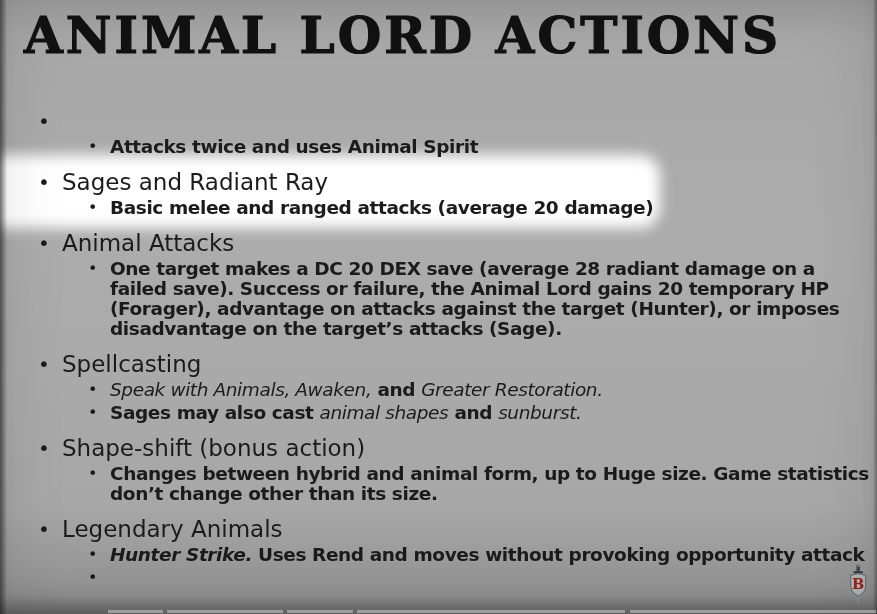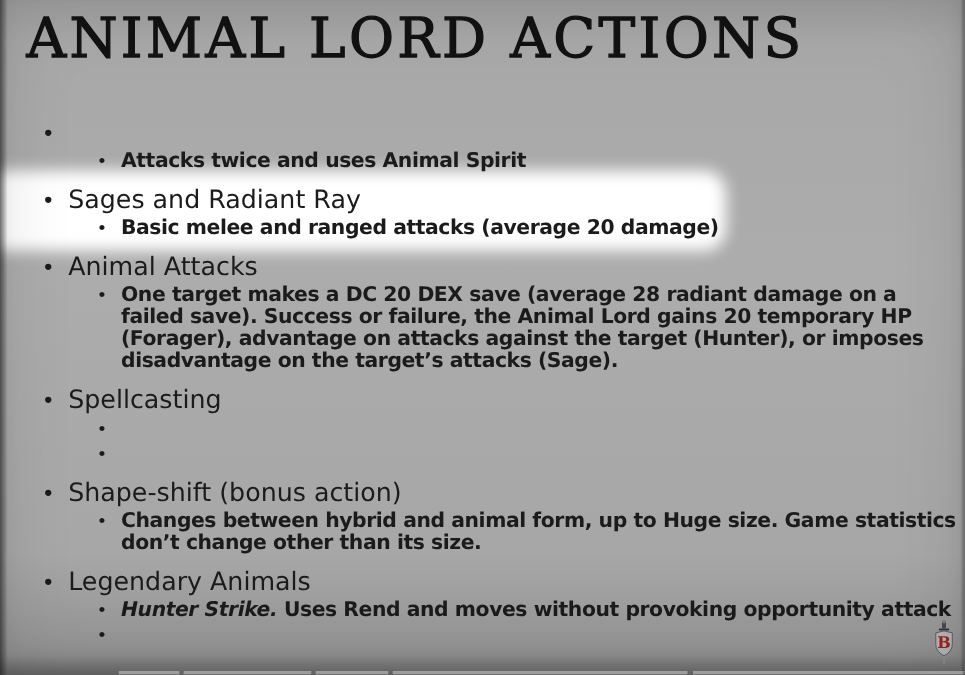--- a/index.html
+++ b/index.html
@@ -23,21 +23,21 @@
     position:absolute;right:0;top:0;bottom:0;width:4px;z-index:6;pointer-events:none;
     background:linear-gradient(270deg,rgba(15,15,15,0.35),rgba(15,15,15,0));
   }
   .bottom-shade{
     position:absolute;left:0;right:0;bottom:0;height:18px;z-index:3;pointer-events:none;
     background:linear-gradient(180deg,rgba(50,50,50,0) 0%,rgba(50,50,50,0.30) 100%);
   }
   .slide-title{
     position:absolute;left:24px;top:8px;z-index:2;
     font-family:"DejaVu Serif","Liberation Serif",serif;
-    font-weight:400;font-size:50px;line-height:1.1;
+    font-weight:700;font-size:50px;line-height:1.1;
     letter-spacing:3px;color:#121212;
     -webkit-text-stroke:1.2px #121212;
     white-space:nowrap;
   }
   .content{position:absolute;left:38px;top:108px;right:6px;z-index:2;}
   .section{position:relative;margin-bottom:12px;}
   .section.highlighted::before{
     content:"";position:absolute;z-index:-1;
     left:-58px;top:-14px;width:680px;height:calc(100% + 24px);
     background:#ffffff;border-radius:20px;filter:blur(7px);
@@ -100,23 +100,25 @@
         </div>
       </div>
       <div class="section">
         <div class="head">
           <span class="bullet lvl1">•</span>
           <span class="label">Spellcasting</span>
         </div>
         <div class="subs">
           <div class="sub">
             <span class="bullet lvl2">•</span>
+            <span class="text"><span class="r-italic">Speak with Animals, Awaken,</span><span class="r-normal"> and </span><span class="r-italic">Greater Restoration.</span></span>
           </div>
           <div class="sub">
             <span class="bullet lvl2">•</span>
+            <span class="text"><span class="r-normal">Sages may also cast </span><span class="r-italic">animal shapes</span><span class="r-normal"> and </span><span class="r-italic">sunburst.</span></span>
           </div>
         </div>
       </div>
       <div class="section">
         <div class="head">
           <span class="bullet lvl1">•</span>
           <span class="label">Shape-shift (bonus action)</span>
         </div>
         <div class="subs">
           <div class="sub">

